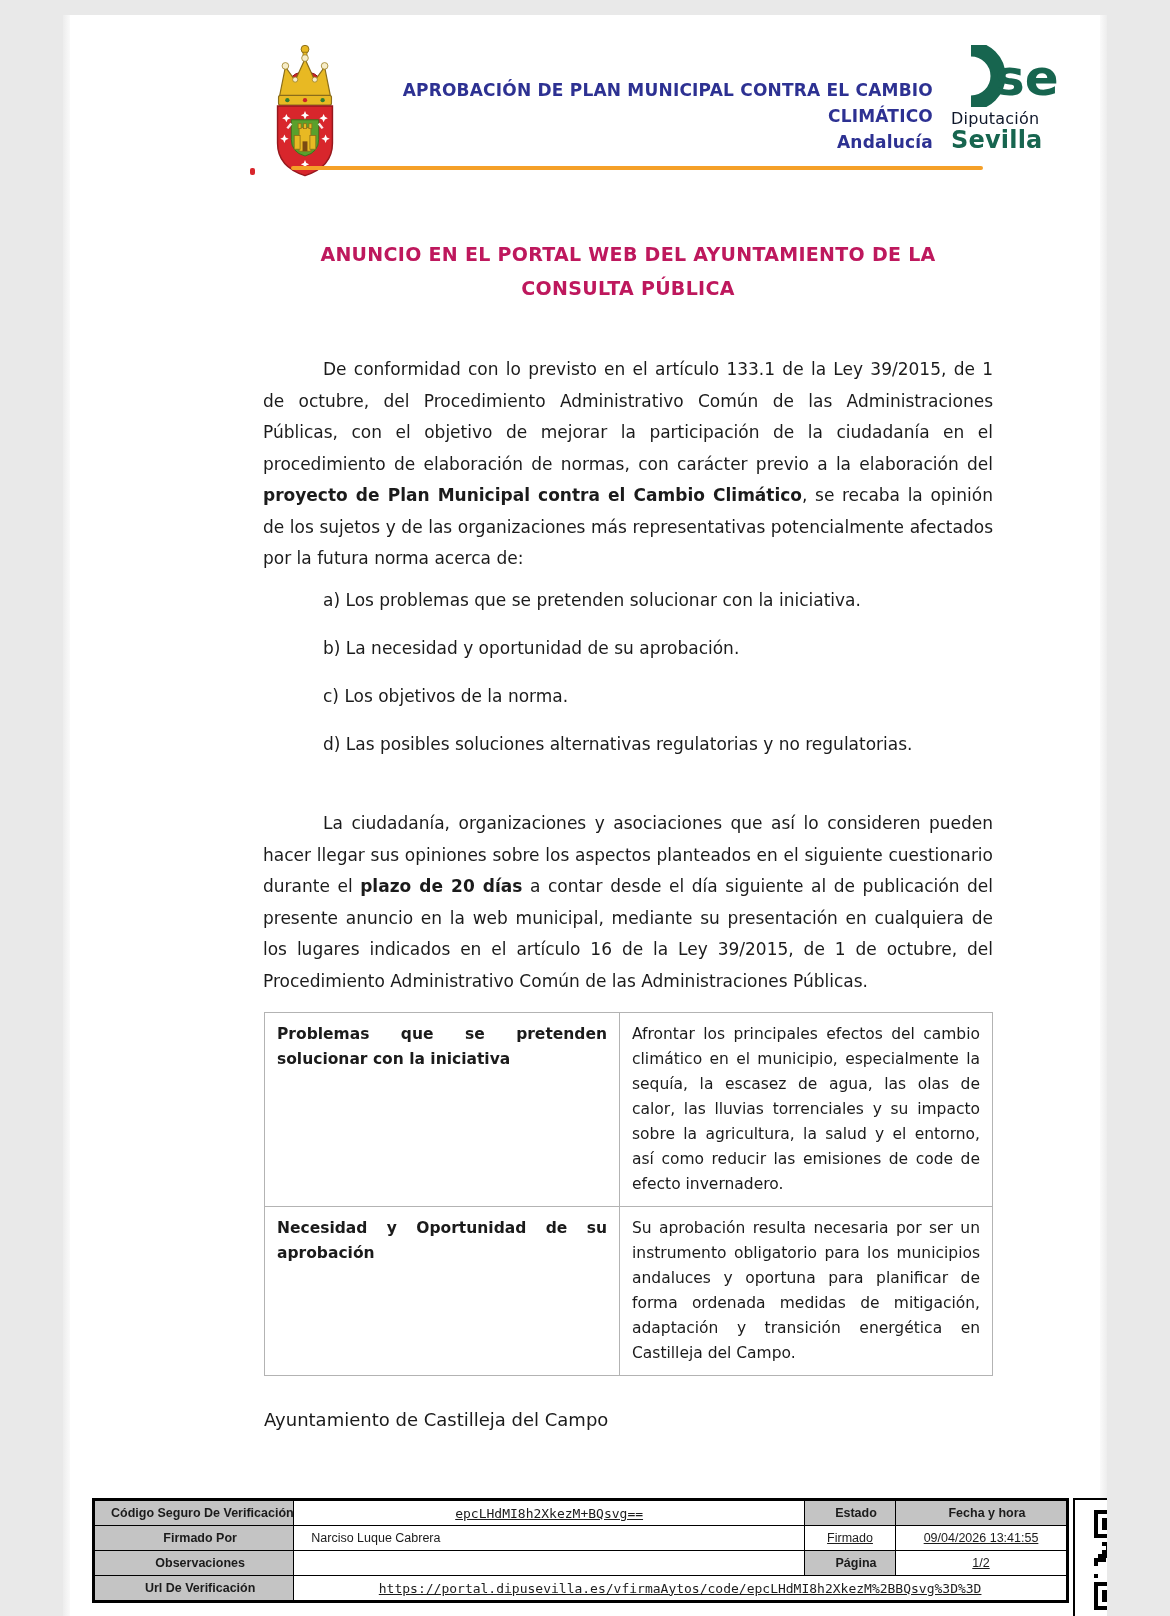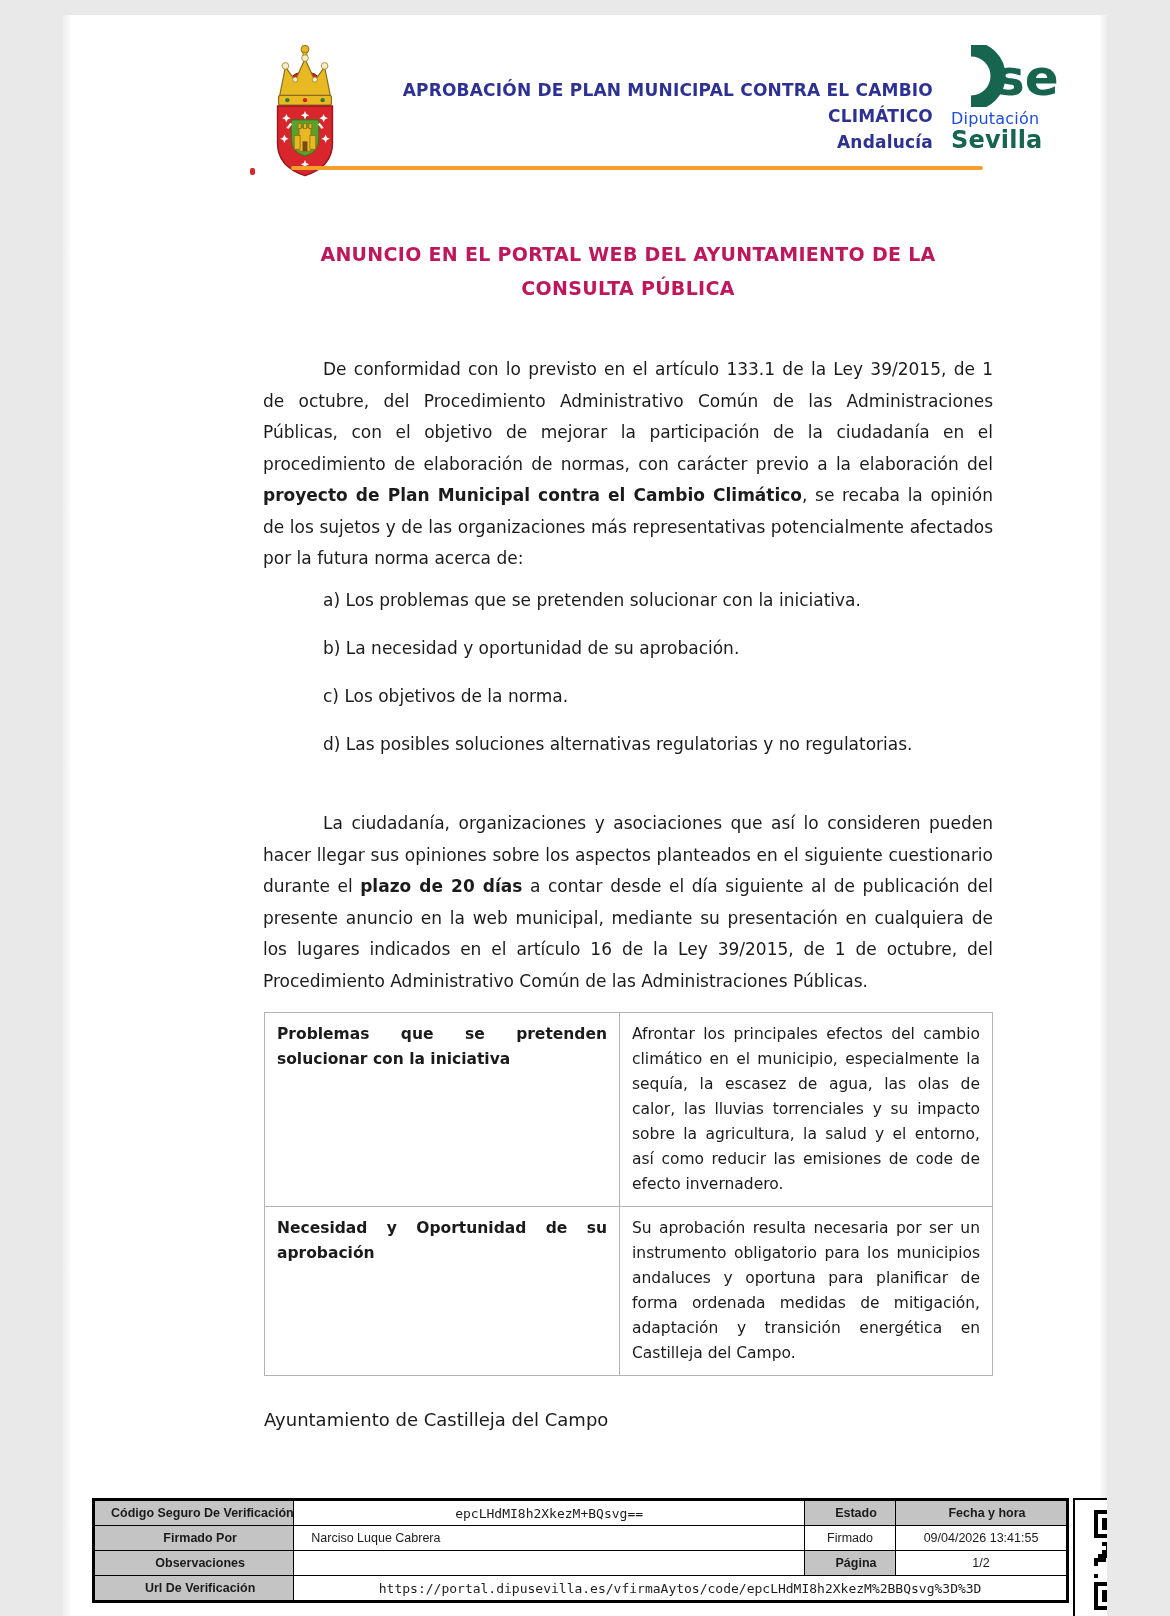--- a/index.html
+++ b/index.html
@@ -15,21 +15,21 @@
   
   .crest{position:absolute;left:193px;top:26px;width:98px;height:138px;}
   .red-speck{position:absolute;left:187px;top:153px;width:5px;height:7px;background:#d8262c;border-radius:2px;}
   .header-title{
     position:absolute;left:300px;top:62px;width:570px;text-align:right;
     color:#2d3192;font-weight:bold;font-size:17px;line-height:26px;letter-spacing:.2px;
   }
   .orange-rule{position:absolute;left:228px;top:151px;width:692px;height:4px;background:#f5a028;border-radius:2px;}
   .dipu-logo{position:absolute;left:888px;top:30px;width:120px;height:128px;color:#17654f;}
   .dipu-mark{display:block;margin-left:14px;}
-  .dipu-line1{font-size:16px;font-weight:normal;letter-spacing:.2px;margin-top:2px;color:#1d4ed8;}
+  .dipu-line1{font-size:16px;font-weight:normal;letter-spacing:.2px;margin-top:2px;color:#0f172a;}
   .dipu-line2{font-size:24px;font-weight:bold;letter-spacing:.2px;margin-top:-2px;}
 
   
   .doc-heading{
     position:absolute;left:200px;top:222px;width:730px;text-align:center;
     color:#be185d;font-weight:bold;font-size:19px;line-height:34px;letter-spacing:.3px;
   }
 
   
   .body-par{
@@ -55,21 +55,21 @@
 
   .signature{position:absolute;left:201px;top:1394px;font-size:18px;}
 
   
   .vf-wrap{position:absolute;left:29px;top:1483px;width:973px;border:2px solid #000;background:#fff;}
   .vf-table{border-collapse:collapse;width:100%;table-layout:fixed;
     font-family:"Liberation Sans", sans-serif;font-size:12.5px;}
   .vf-table td{border:1px solid #000;height:22px;padding:1px 4px;overflow:hidden;white-space:nowrap;}
   .vf-table td.hdr{background:#c4c4c4;font-weight:bold;text-align:center;padding-left:16px;}
   .vf-table td.val{text-align:left;padding-left:17px;}
-  .vf-table td.center{text-align:center;}
+  .vf-table td.center{text-align:center;text-decoration:underline;}
   .mono{font-family:"DejaVu Sans Mono", monospace;font-size:13px;}
   .col-label{width:197px;}
   .col-value{width:505px;}
   .col-estado{width:90px;}
   .col-fecha{width:169px;}
 
   .qr-box{
     position:absolute;left:1010px;top:1483px;width:138px;height:124px;
     border:2px solid #000;background:#fff;display:flex;align-items:center;justify-content:center;
   }

